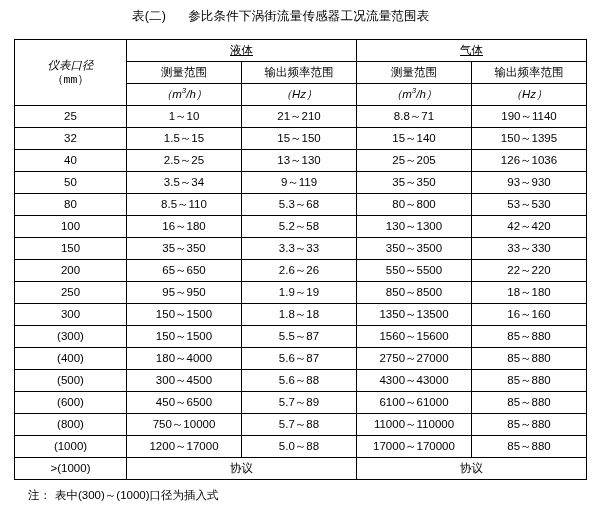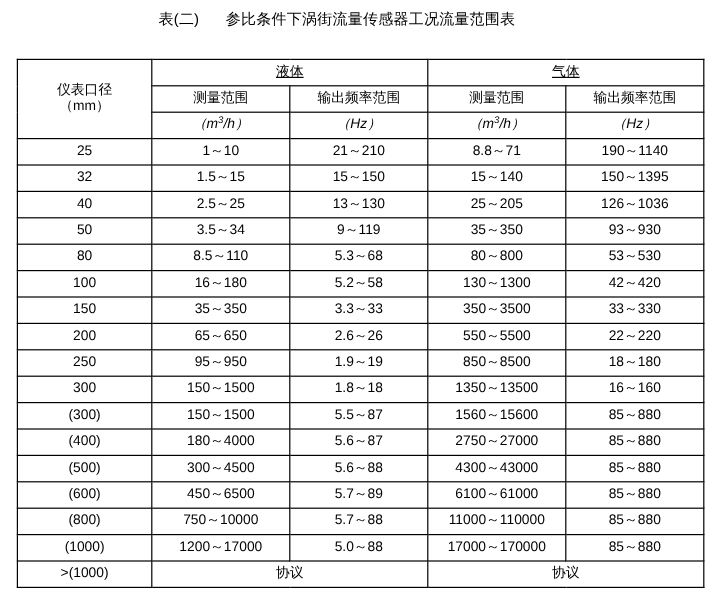--- a/index.html
+++ b/index.html
@@ -19,21 +19,21 @@
     width: 600px;
     height: 507px;
     box-sizing: border-box;
     padding: 8px 14px 0 14px;
     position: relative;
   }
   .caption {
     font-size: 12.5px;
     text-align: left;
     padding-left: 118px;
-    margin-bottom: 24px;
+    margin-bottom: 14px;
     letter-spacing: 0.2px;
     white-space: nowrap;
   }
   .caption .cap-label {
     margin-right: 22px;
   }
   table.flow {
     border-collapse: collapse;
     width: 572px;
     margin: 0 auto;
@@ -49,22 +49,22 @@
     height: 21px;
     line-height: 1.15;
   }
   .col-dn   { width: 112px; }
   .col-data { width: 115px; }
 
   .hdr-dn {
     font-size: 12px;
     line-height: 1.45;
   }
-  .hdr-dn .dn-title { display: block; font-weight: normal; }
-  .hdr-dn .dn-unit  { display: block; }
+  .hdr-dn .dn-title { display: block; font-weight: normal; font-style: italic; }
+  .hdr-dn .dn-unit  { display: block; font-family: Liberation Mono, monospace; }
 
   .hdr-group {
     font-size: 12.5px;
     height: 26px;
     text-decoration: underline;
   }
   .hdr-sub-name {
     font-size: 12px;
     height: 23px;
   }
@@ -242,14 +242,17 @@
         <td>85～880</td>
       </tr>
       <tr>
         <td>&gt;(1000)</td>
         <td class="cell-span" colspan="2">协议</td>
         <td class="cell-span" colspan="2">协议</td>
       </tr>
     </tbody>
   </table>
 
+  <div class="note">
+    <span class="note-label">注：</span><span>表中(300)～(1000)口径为插入式</span>
+  </div>
 
 </div>
 
 </body></html>

